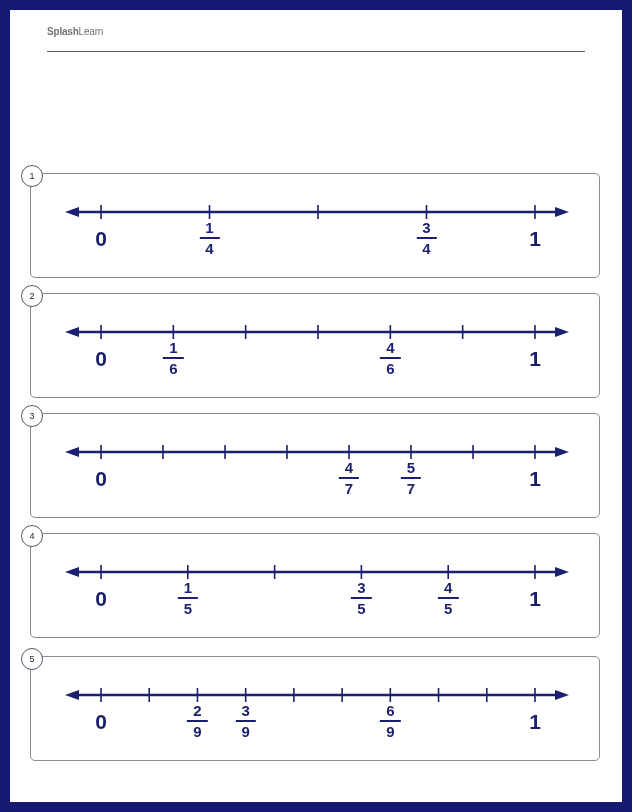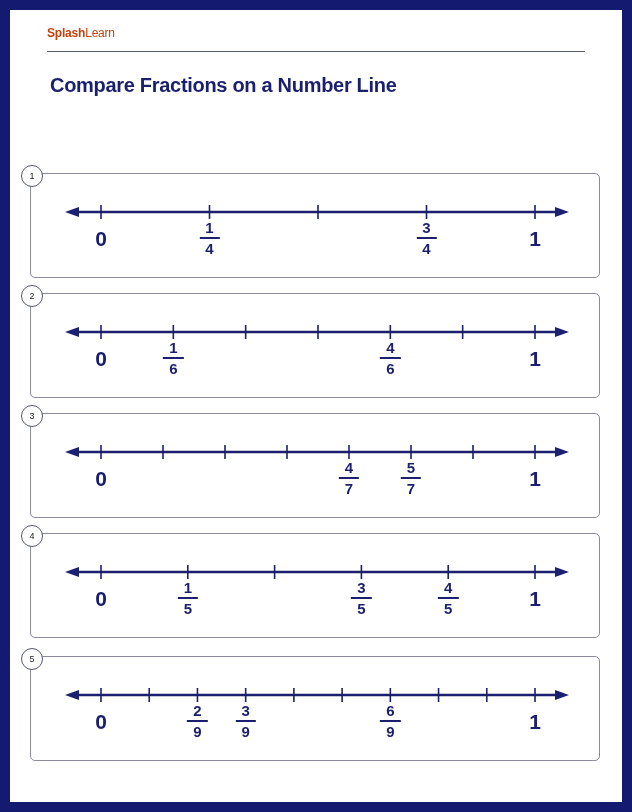--- a/index.html
+++ b/index.html
@@ -6,21 +6,21 @@
   body {
     width: 632px; height: 812px; background: #141a70;
     position: relative; overflow: hidden;
     font-family: "Liberation Sans", sans-serif;
   }
   .page {
     position: absolute; left: 10px; top: 10px; width: 612px; height: 792px;
     background: #ffffff;
   }
   .logo {
-    position: absolute; left: 37px; top: 16px; font-size: 12px; color: #c2410c;
+    position: absolute; left: 37px; top: 16px; font-size: 10px; color: #737373;
     letter-spacing: -0.2px;
   }
   .logo b { font-weight: 700; }
   .divider {
     position: absolute; left: 37px; top: 41px; width: 538px; height: 1px; background: #55596b;
   }
   .title {
     position: absolute; left: 40px; top: 64px; font-size: 20px; font-weight: 700;
     color: #1a1f6e; letter-spacing: -0.3px;
   }
@@ -46,21 +46,20 @@
   .frac { top: 45px; font-size: 15px; line-height: 17px; }
   .frac .num, .frac .den { display: block; padding: 0 6px; }
   .frac .bar { display: block; height: 2px; background: #1a1f6e; margin: 1px 0; }
 </style>
 </head>
 <body>
 
 <div class="page">
   <div class="logo"><b>Splash</b><span>Learn</span></div>
   <div class="divider"></div>
-  <div class="title">Compare Fractions on a Number Line</div>
 
   <div id="problems">
     <div class="problem" style="top:163px;">
         <div class="badge">1</div>
         <svg class="nl" width="570" height="105">
           <line x1="42" x2="528" y1="38" y2="38" stroke="#1a1f6e" stroke-width="2.5"></line>
           <polygon points="34,38 48,33 48,43" fill="#1a1f6e"></polygon>
           <polygon points="538,38 524,33 524,43" fill="#1a1f6e"></polygon>
           <line x1="70" x2="70" y1="31" y2="45" stroke="#1a1f6e" stroke-width="1.6"></line>
           <line x1="178.5" x2="178.5" y1="31" y2="45" stroke="#1a1f6e" stroke-width="1.6"></line>

